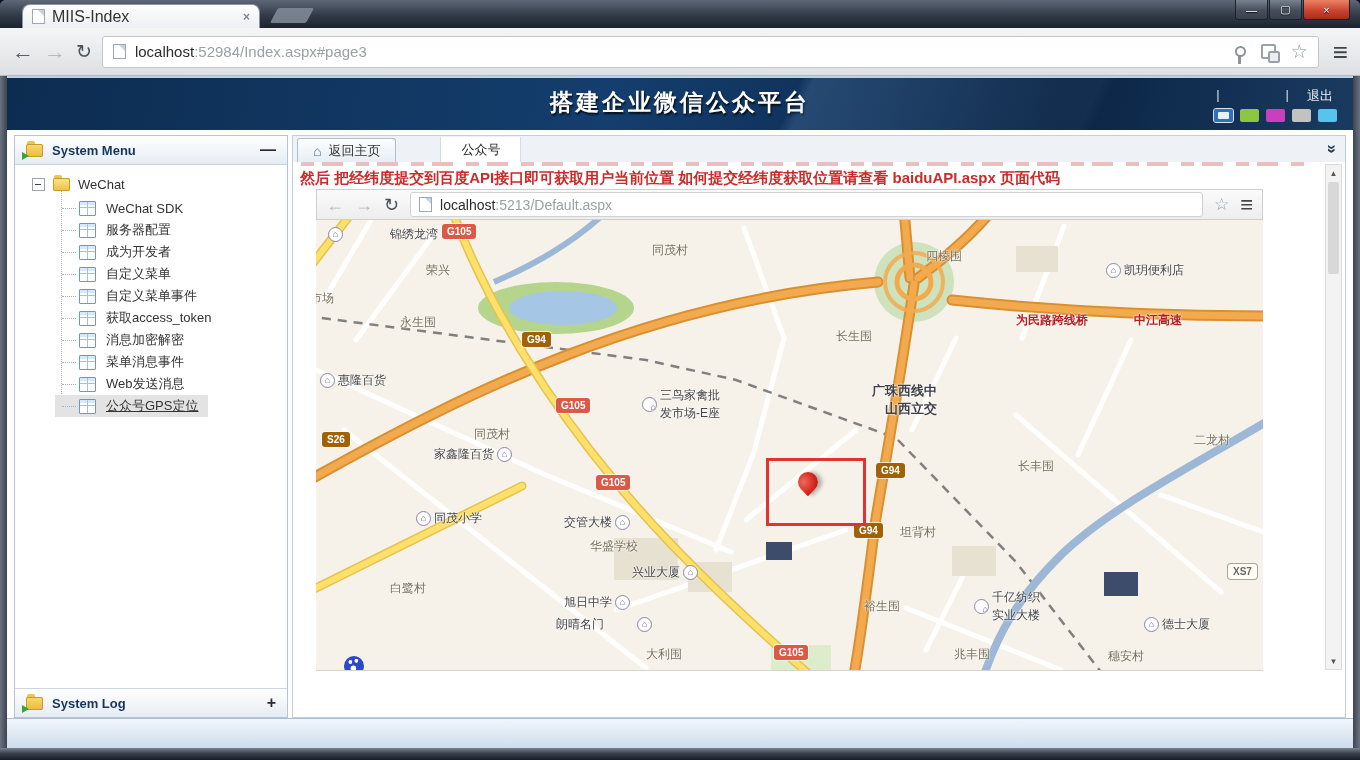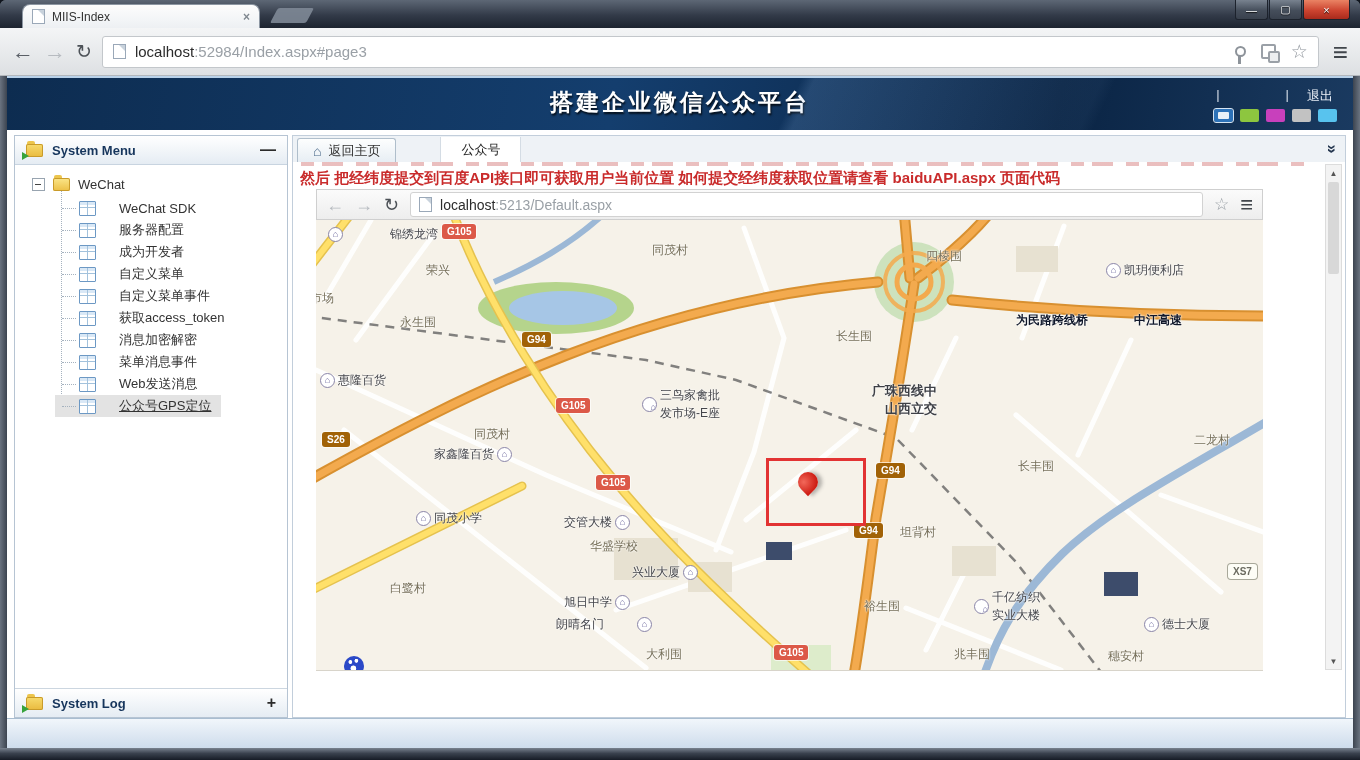--- a/index.html
+++ b/index.html
@@ -8,21 +8,21 @@
     background:linear-gradient(180deg,#59636f,#39414d 55%,#252c38);}
   
   .titlebar{position:absolute;left:0;top:0;right:0;height:28px;
     background:linear-gradient(180deg,#5d6775 0%,#323a48 55%,#1d2430 100%);}
   .browser-tab{position:absolute;left:22px;top:4px;width:238px;height:24px;
     background:linear-gradient(#fdfdfd,#edf0f3);border:1px solid #8d97a3;border-bottom:none;
     border-radius:8px 8px 0 0;display:flex;align-items:center;gap:7px;padding:0 9px;box-sizing:border-box;}
   .page-icon{width:11px;height:13px;background:#fff;border:1px solid #9aa8b8;position:relative;flex:none;}
   .page-icon::after{content:"";position:absolute;right:0;top:0;border:3px solid #c8d2dc;
     border-left-color:transparent;border-bottom-color:transparent;}
-  .tab-title{font-size:12px;color:#333;flex:1;}
+  .tab-title{font-size:16px;color:#333;flex:1;}
   .tab-close{color:#808890;font-size:12px;font-weight:bold;}
   .newtab-stub{position:absolute;left:274px;top:8px;width:36px;height:15px;background:#7e8896;
     border-radius:2px;transform:skewX(-28deg);opacity:.9;}
   .win-buttons{position:absolute;top:0;right:10px;display:flex;}
   .win-btn{width:31px;height:19px;margin-left:1px;display:flex;align-items:center;justify-content:center;
     color:#fff;font-size:11px;background:linear-gradient(#78828f,#454e5b 55%,#39414d);
     border:1px solid #1c222c;border-top:none;border-radius:0 0 3px 3px;text-shadow:0 1px 1px #000;}
   .win-btn.close{width:45px;background:linear-gradient(#ea8364,#cc4430 55%,#a82a1c);}
   
   .toolbar{position:absolute;left:0;top:28px;right:0;height:48px;
@@ -86,21 +86,21 @@
   .tree-root{display:flex;align-items:center;gap:8px;padding-left:17px;height:22px;}
   .expander{width:11px;height:11px;border:1px solid #98a4b0;background:#fff;position:relative;flex:none;}
   .expander::after{content:"";position:absolute;left:2px;top:5px;width:6px;height:1px;background:#444;}
   .folder-open{width:17px;height:13px;background:linear-gradient(#fbe68a,#ecbf45);border-radius:2px;
     position:relative;box-shadow:inset 0 0 0 1px #c99b2a;flex:none;}
   .folder-open::before{content:"";position:absolute;top:-3px;left:1px;width:8px;height:3px;
     background:#ecc54d;border-radius:2px 2px 0 0;}
   .tree-items{list-style:none;margin:2px 0 0 40px;padding:0;position:relative;}
   .tree-items::before{content:"";position:absolute;left:6px;top:-6px;height:calc(100% - 5px);
     border-left:1px dotted #a5b2bf;}
-  .tree-item{position:relative;padding-left:24px;height:22px;display:flex;align-items:center;gap:23px;
+  .tree-item{position:relative;padding-left:24px;height:22px;display:flex;align-items:center;gap:10px;
     width:max-content;padding-right:10px;}
   .tree-item::before{content:"";position:absolute;left:7px;top:11px;width:14px;border-top:1px dotted #a5b2bf;}
   .tree-item.selected{background:#e3e3e3;}
   .tree-item.selected .tree-label{text-decoration:underline;}
   .table-icon{width:15px;height:13px;border:1px solid #6c98c4;border-radius:1px;flex:none;
     background:linear-gradient(180deg,#d9e8f6 0 3px,#fff 3px);position:relative;}
   .table-icon::before{content:"";position:absolute;left:0;right:0;top:5px;height:1px;background:#a3c2dc;}
   .table-icon::after{content:"";position:absolute;top:0;bottom:0;left:7px;width:1px;background:#a3c2dc;}
   .syslog{position:absolute;left:0;right:0;bottom:0;}
   .syslog .accordion-header{border-top:1px solid #ccd6e0;border-bottom:none;height:28px;}
@@ -138,21 +138,21 @@
   .inner-url{flex:1;height:23px;background:#fff;border:1px solid #d2d2d2;border-radius:3px;
     display:flex;align-items:center;gap:8px;padding:0 8px;font-size:14px;}
   .inner-star{font-size:17px;color:#9aa0a6;line-height:1;}
   .inner-menu{font-size:22px;color:#41464c;line-height:1;}
   .map{position:absolute;left:23px;top:58px;width:947px;height:450px;overflow:hidden;
     background:#f6f2e9;border-bottom:1px solid #d8d4ca;box-sizing:content-box;}
   .map svg{position:absolute;inset:0;}
   .map-label{position:absolute;font-size:12px;color:#77705a;white-space:nowrap;display:flex;
     align-items:center;gap:3px;z-index:3;text-shadow:0 0 2px #fff,0 0 2px #fff;}
   .map-label.poi{color:#44454a;}
-  .map-label.road{color:#0f172a;font-weight:bold;}
+  .map-label.road{color:#b91c1c;font-weight:bold;}
   .map-label.junction{color:#3e4046;font-weight:bold;font-size:13px;}
   .map-label.multi span{white-space:pre;line-height:18px;text-align:right;display:block;}
   .poi-icon{width:13px;height:13px;border:1px solid #8a85a8;border-radius:50%;background:#fff;
     color:#5a5590;font-size:9px;line-height:12px;text-align:center;flex:none;}
   .poi-icon::before{content:"⌂";}
   .shield{position:absolute;height:15px;padding:0 5px;border-radius:3px;font-size:10px;font-weight:bold;
     line-height:15px;color:#fff;z-index:3;box-shadow:0 0 0 1px rgba(255,255,255,.65);}
   .shield.red{background:#dc5948;}
   .shield.green{background:#a16207;}
   .shield.white{background:#fdfdf6;color:#6b6b60;box-shadow:0 0 0 1px #a8a89a;}

